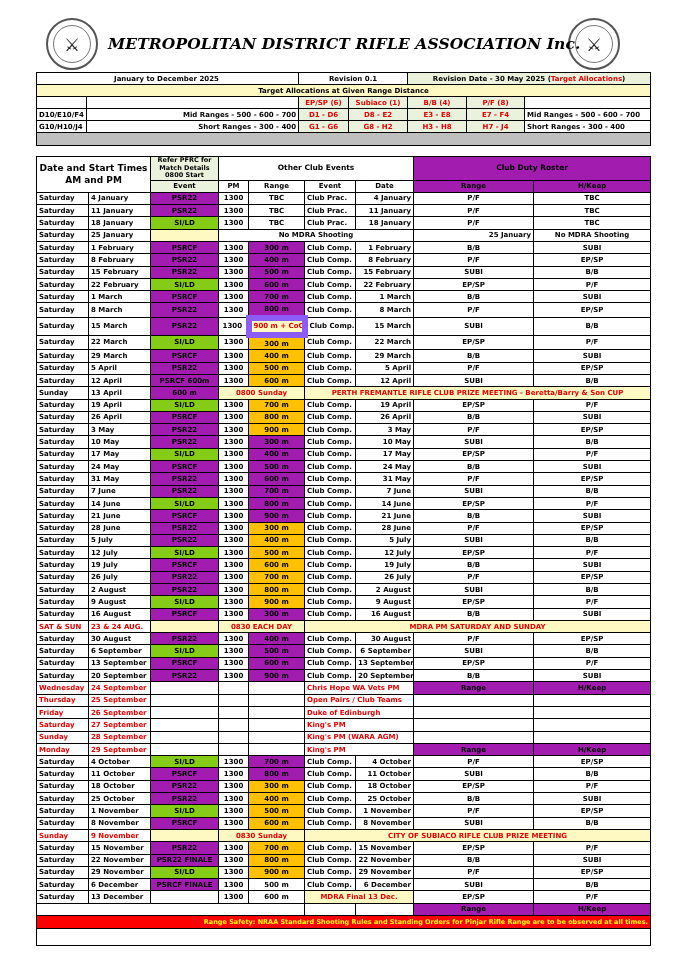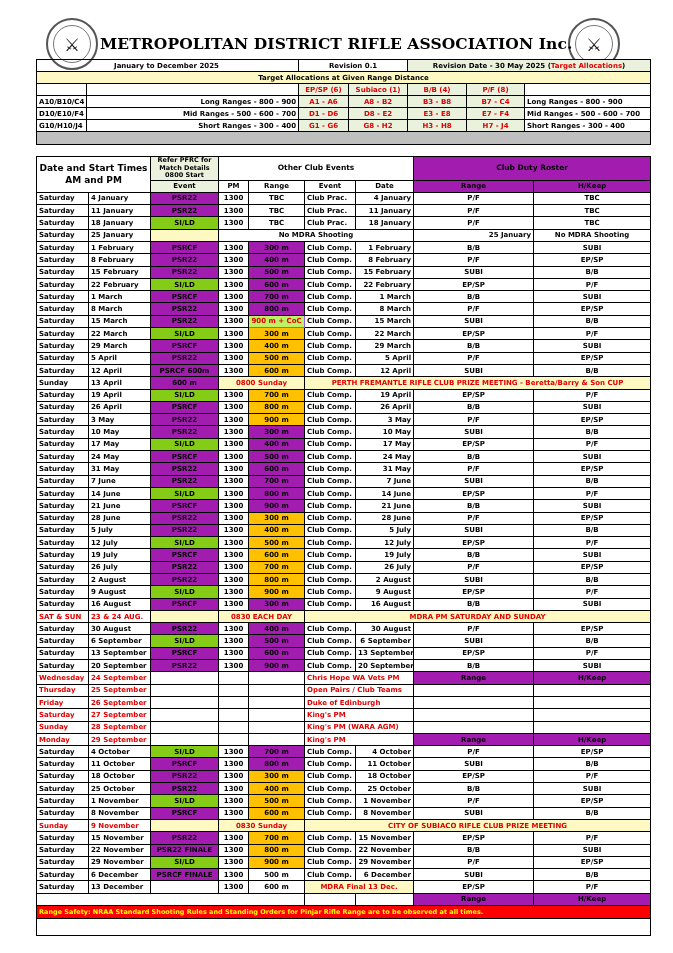--- a/index.html
+++ b/index.html
@@ -1,40 +1,40 @@
 <!DOCTYPE html>
 <html><head>
 <meta charset="utf-8">
 <style>
   html,body{margin:0;padding:0;background:#fff;}
   body{width:673px;height:953px;position:relative;font-family:"DejaVu Sans",sans-serif;color:#000;overflow:hidden;}
   .logo{position:absolute;width:52px;height:52px;border-radius:50%;border:2px solid #555;box-sizing:border-box;background:#fff;display:flex;align-items:center;justify-content:center;}
   .logo .inner{width:36px;height:36px;border-radius:50%;border:1px solid #777;display:flex;align-items:center;justify-content:center;font-size:18px;color:#222;}
-  .title{position:absolute;left:100px;top:34px;font-family:"DejaVu Serif",serif;font-weight:bold;font-size:15.5px;letter-spacing:0.1px;white-space:nowrap;}
+  .title{position:absolute;left:108px;top:34px;font-family:"DejaVu Serif",serif;font-weight:bold;font-size:15.5px;letter-spacing:0.1px;white-space:nowrap;font-style:italic;}
   table{border-collapse:collapse;table-layout:fixed;position:absolute;left:36px;}
   td{border:1px solid #000;font-size:7px;font-weight:bold;height:11.3px;padding:0 2px;white-space:nowrap;overflow:hidden;line-height:10px;}
   .c{text-align:center}.r{text-align:right}
   .yel{background:#a21caf}.blu{background:#84cc16}.grn{background:#a21caf}.org{background:#ffc000}.gry{background:#fef9c3}.lgr{background:#eaf1dd}
-  .red{color:#e00000}.pink{background:#bef264;color:#e00000;border:1px solid #8b5cf6}
+  .red{color:#e00000}.pink{background:#fef9c3;color:#e00000;border:6px solid #8b5cf6}
   .dark{background:#bfbfbf}
-  .safety{background:#ff0000;color:#ffff00;text-align:left;}
+  .safety{background:#ff0000;color:#ffff00;text-align:right;}
   #top td{height:11px;}
 </style>
 </head>
 <body>
 
 <div class="logo" style="left:46px;top:18px;">
     <div class="inner">⚔</div>
   </div>
 <div class="logo" style="left:568px;top:18px;">
     <div class="inner">⚔</div>
   </div>
 <div class="title">METROPOLITAN DISTRICT RIFLE ASSOCIATION Inc.</div>
 
-<table id="top" style="top:59px;width:614px;">
+<table id="top" style="top:72px;width:614px;">
   <colgroup>
     <col style="width:50px">
       <col style="width:212px">
       <col style="width:50px">
       <col style="width:59px">
       <col style="width:59px">
       <col style="width:58px">
       <col style="width:126px">
   </colgroup>
   <tbody>
@@ -47,29 +47,20 @@
         <td class="c gry" colspan="7">Target Allocations at Given Range Distance</td>
       </tr>
   <tr id="clubs-row">
     <td></td>
         <td></td>
     <td class="c red lgr">EP/SP (6)</td>
     <td class="c red lgr">Subiaco (1)</td>
     <td class="c red lgr">B/B (4)</td>
     <td class="c red lgr">P/F (8)</td>
     <td></td>
-  </tr>
-  <tr>
-    <td>A10/B10/C4</td>
-    <td class="r">Long Ranges - 800 - 900</td>
-    <td class="c red lgr">A1 - A6</td>
-    <td class="c red lgr">A8 - B2</td>
-    <td class="c red lgr">B3 - B8</td>
-    <td class="c red lgr">B7 - C4</td>
-    <td>Long Ranges - 800 - 900</td>
   </tr>
   <tr>
     <td>D10/E10/F4</td>
     <td class="r">Mid Ranges - 500 - 600 - 700</td>
     <td class="c red lgr">D1 - D6</td>
     <td class="c red lgr">D8 - E2</td>
     <td class="c red lgr">E3 - E8</td>
     <td class="c red lgr">E7 - F4</td>
     <td>Mid Ranges - 500 - 600 - 700</td>
   </tr>

